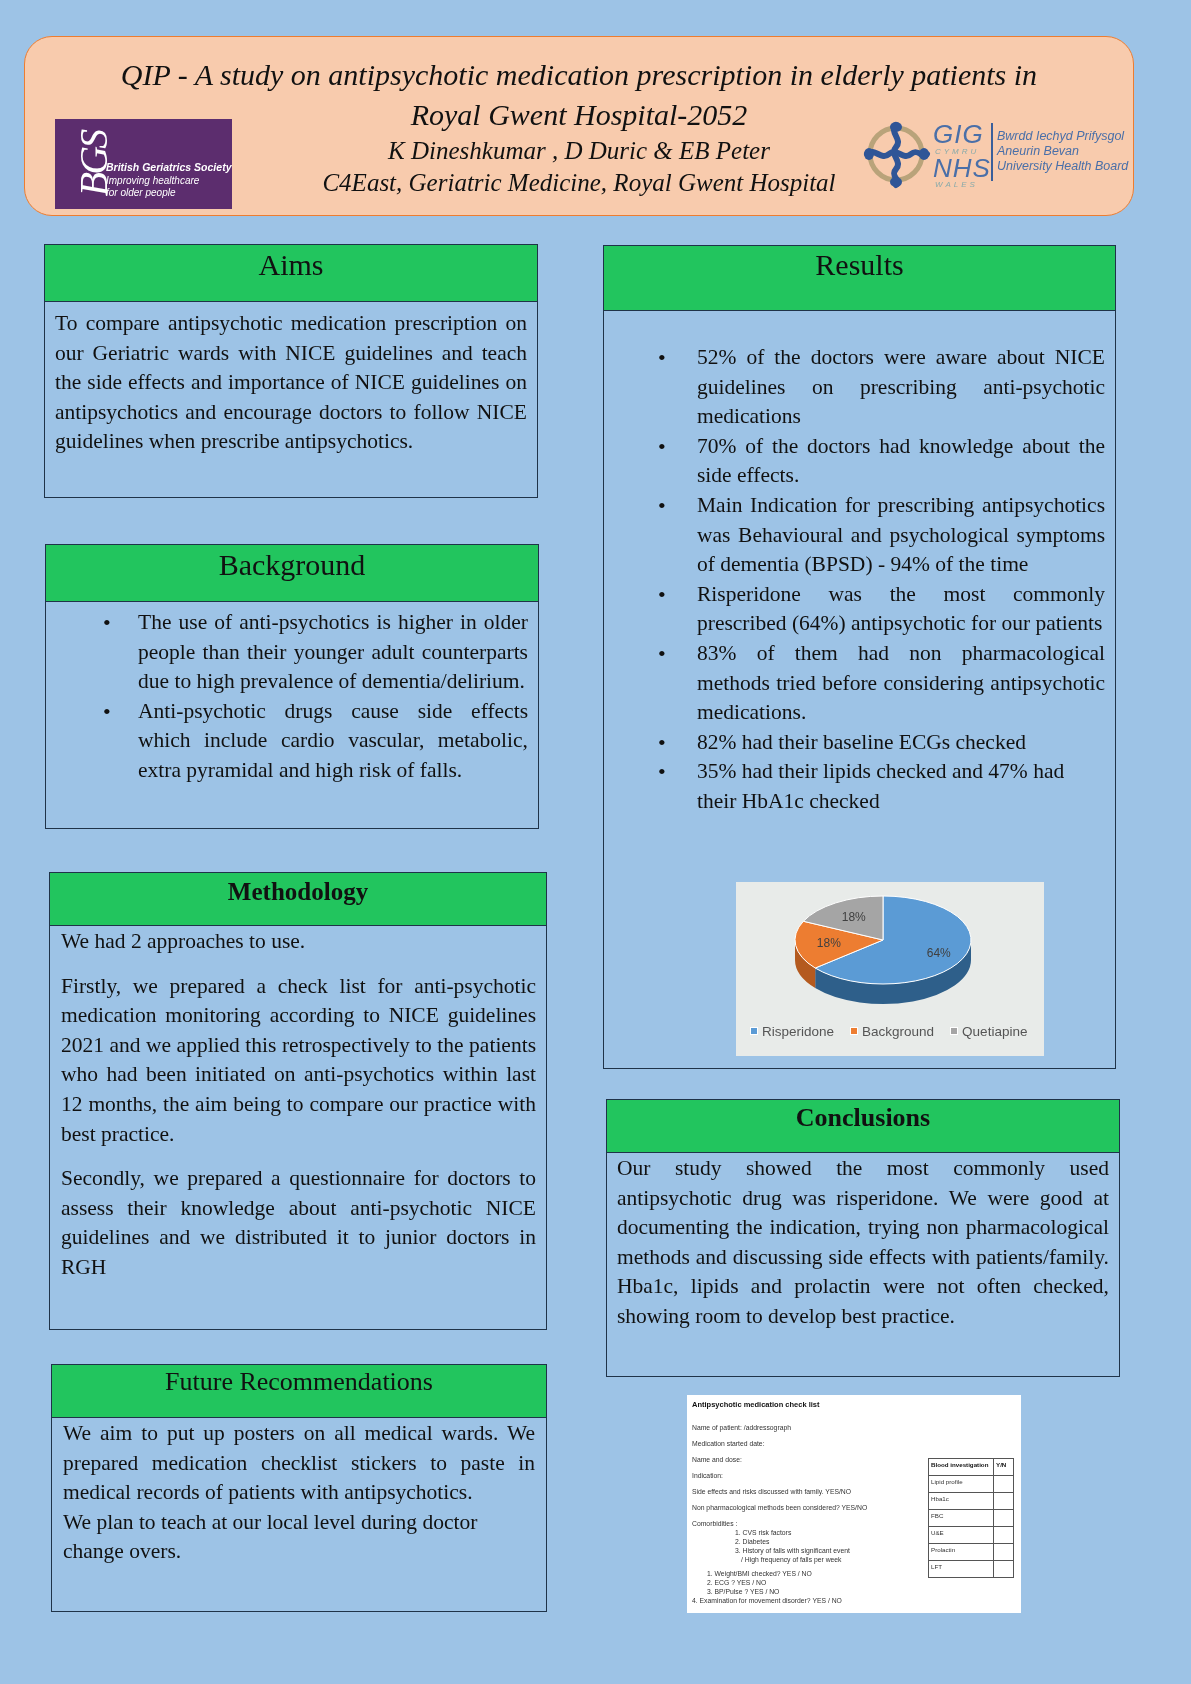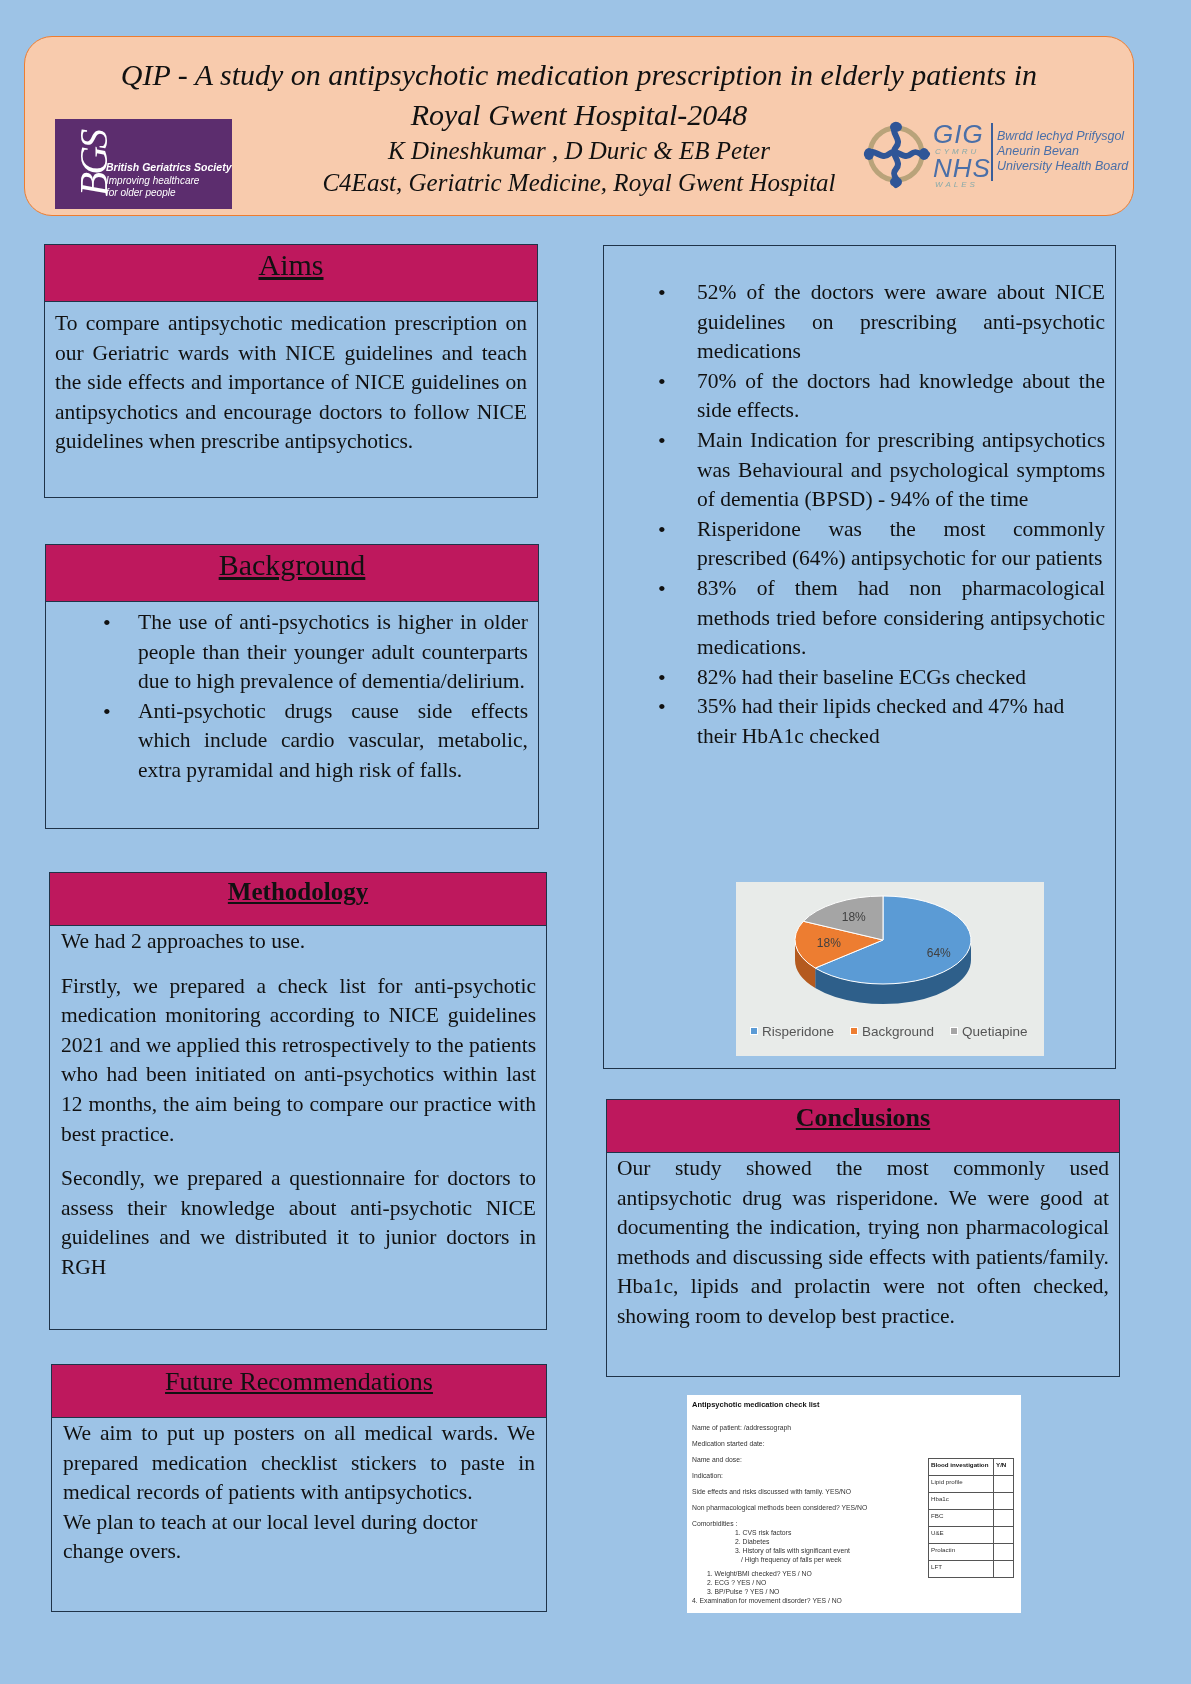--- a/index.html
+++ b/index.html
@@ -43,22 +43,22 @@
   .nhs-logo svg { position: absolute; left: 0; top: 2px; }
   .nhs-logo .gig { position: absolute; left: 72px; top: 2px; font-size: 26px; color: #4a6fa8; letter-spacing: 1px; }
   .nhs-logo .cymru { position: absolute; left: 74px; top: 30px; font-size: 8px; letter-spacing: 3px; color: #8aa; }
   .nhs-logo .nhs { position: absolute; left: 72px; top: 36px; font-size: 26px; color: #4a6fa8; letter-spacing: 1px; }
   .nhs-logo .wales { position: absolute; left: 74px; top: 63px; font-size: 8px; letter-spacing: 3px; color: #8aa; }
   .nhs-logo .vbar { position: absolute; left: 130px; top: 6px; width: 1.5px; height: 58px; background: #3a5f9b; }
   .nhs-logo .board { position: absolute; left: 136px; top: 12px; font-size: 12.5px; line-height: 15px; color: #4a6fa8; }
 
   .box { position: absolute; border: 1.5px solid #1f3349; background: #9dc3e6; }
   .box .bh {
-    background: #be185d; border-bottom: 1.5px solid #1f3349;
-    text-align: center; font-size: 30px; text-decoration: underline;
+    background: #22c55e; border-bottom: 1.5px solid #1f3349;
+    text-align: center; font-size: 30px;
   }
   .box .bb { font-size: 21.5px; line-height: 29.6px; text-align: justify; }
   .box .bb p { text-align: justify; }
   ul.bul { list-style: none; }
   ul.bul li { position: relative; padding-left: 80px; text-align: justify; }
   ul.bul li::before {
     content: "\2022"; position: absolute; left: 42px; top: 0; font-size: 22px;
   }
 
   #aims { left: 44px; top: 244px; width: 494px; height: 254px; }
@@ -116,21 +116,21 @@
   #checklist td { border: 1px solid #555; height: 17px; padding: 2px; vertical-align: top; font-size: 6.2px; }
   #checklist td.yn { width: 20px; }
   #checklist tr.h td { font-weight: bold; color: #111; }
 </style>
 </head>
 <body>
 
 <div class="header">
   <div class="title">
     <div>QIP - A study on antipsychotic medication prescription in elderly patients in</div>
-    <div>Royal Gwent Hospital-2048</div>
+    <div>Royal Gwent Hospital-2052</div>
   </div>
   <div class="authors">
     <div>K Dineshkumar , D Duric &amp; EB Peter</div>
     <div>C4East, Geriatric Medicine, Royal Gwent Hospital</div>
   </div>
 
   <div class="bgs-logo">
     <div class="mono">BGS</div>
     <div class="l1">British Geriatrics Society</div>
     <div class="l2">Improving healthcare</div>
@@ -192,20 +192,21 @@
 
 <div class="box" id="future">
   <div class="bh">Future Recommendations</div>
   <div class="bb">
     <p>We aim to put up posters on all medical wards. We prepared medication checklist stickers to paste in medical records of patients with antipsychotics.</p>
     <p style="text-align:left">We plan to teach at our local level during doctor change overs.</p>
   </div>
 </div>
 
 <div class="box" id="results">
+  <div class="bh">Results</div>
   <div class="bb">
     <ul class="bul">
       <li>52% of the doctors were aware about NICE guidelines on prescribing anti-psychotic medications</li>
       <li>70% of the doctors had knowledge about the side effects.</li>
       <li>Main Indication for prescribing antipsychotics was Behavioural and psychological symptoms of dementia (BPSD) - 94% of the time</li>
       <li>Risperidone was the most commonly prescribed (64%) antipsychotic for our patients</li>
       <li>83% of them had non pharmacological methods tried before considering antipsychotic medications.</li>
       <li>82% had their baseline ECGs checked</li>
       <li style="text-align:left">35% had their lipids checked and 47% had their HbA1c checked</li>
     </ul>

